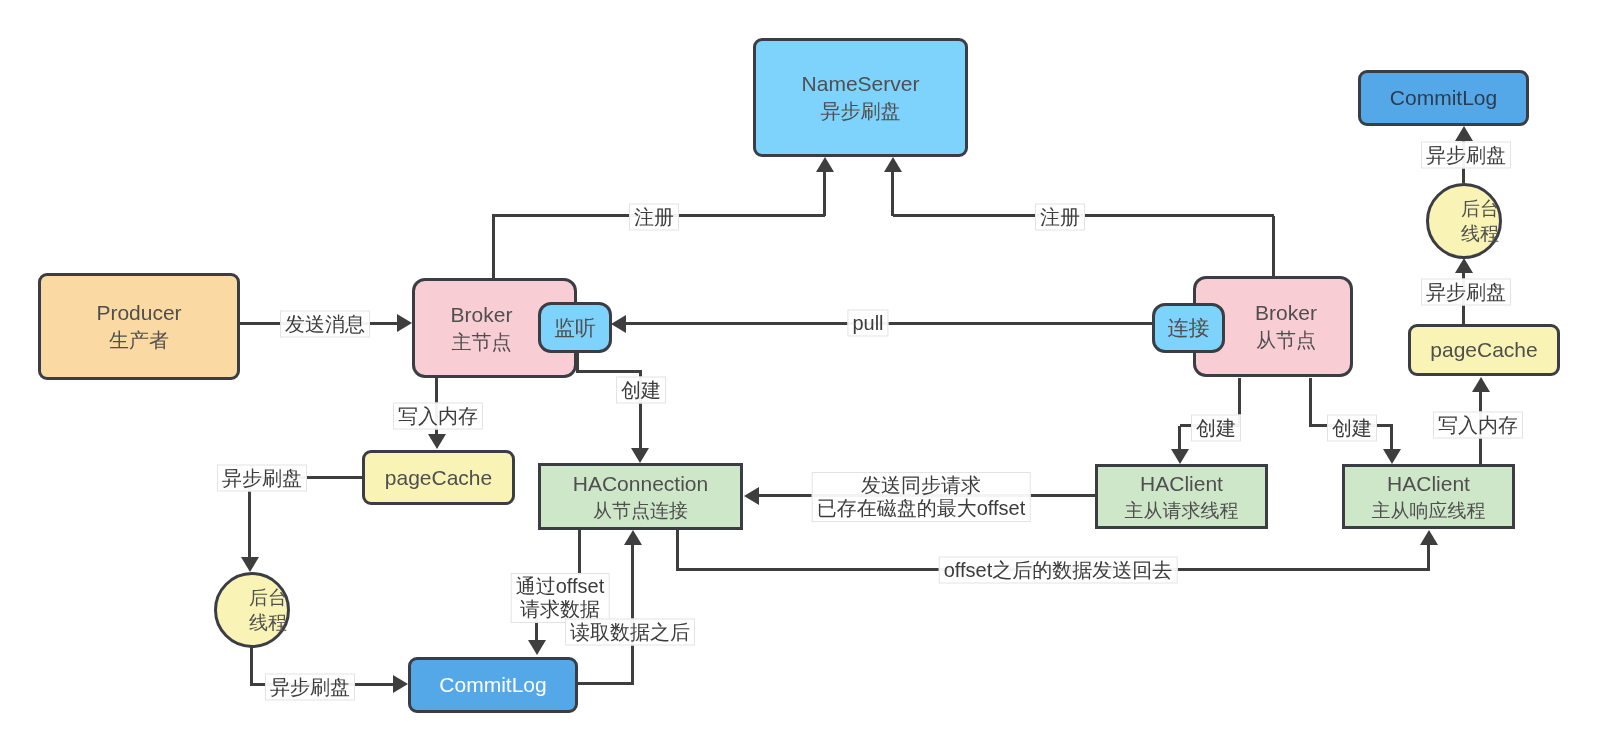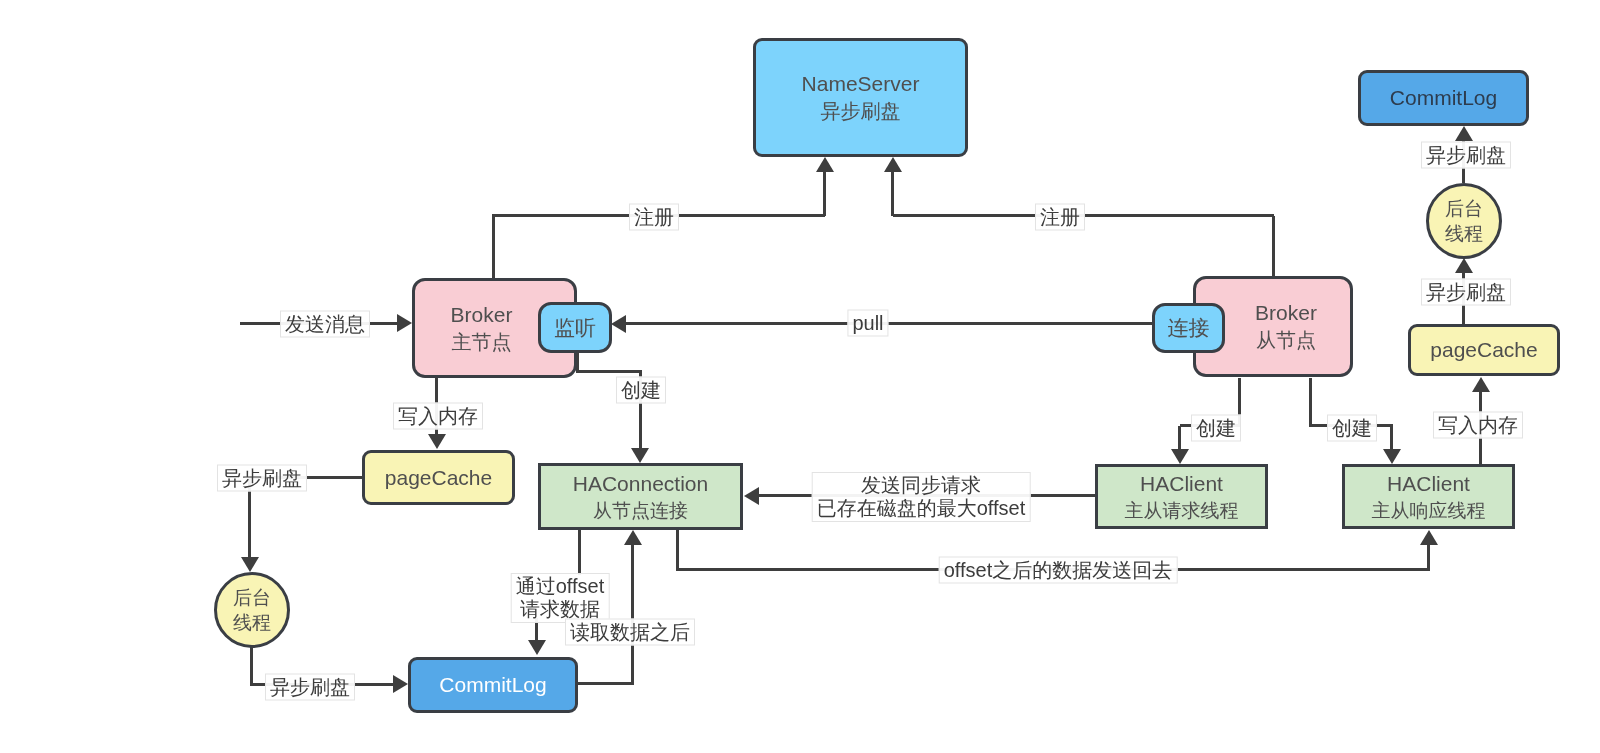--- a/index.html
+++ b/index.html
@@ -2,21 +2,21 @@
 <html><head>
 <meta charset="utf-8">
 <style>
   html,body{margin:0;padding:0;background:#ffffff;}
   #canvas{position:relative;width:1600px;height:753px;background:#ffffff;overflow:hidden;
           font-family:"Liberation Sans","DejaVu Sans",sans-serif;}
   .node{position:absolute;box-sizing:border-box;border:3px solid #3a3e44;display:flex;
         flex-direction:column;align-items:center;justify-content:center;text-align:center;
         color:#4f4f4f;line-height:1.32;z-index:2;}
   .r8{border-radius:9px}.r10{border-radius:13px}.r4{border-radius:0}
-  .circle{border-radius:50%;}
+  .circle{border-radius:50%;align-items:flex-end;}
   .l1{font-size:21px}.l2{font-size:20px}.s2{font-size:19px}
   .cyan{background:#7dd3fc}.pink{background:#f9cdd4}.orange{background:#fbd9a2}
   .yellow{background:#f9f4b5}.green{background:#cfe7c9}.blue{background:#55a8e8}
   .hl,.vl{position:absolute;background:#3e3e3e;z-index:1;}
   .hl{height:3px}.vl{width:3px}
   .arr{position:absolute;width:0;height:0;border-style:solid;z-index:1;}
   .au{border-width:0 9px 15px 9px;border-color:transparent transparent #3e3e3e transparent;}
   .ad{border-width:15px 9px 0 9px;border-color:#3e3e3e transparent transparent transparent;}
   .al{border-width:9px 15px 9px 0;border-color:transparent #3e3e3e transparent transparent;}
   .ar{border-width:9px 0 9px 15px;border-color:transparent transparent transparent #3e3e3e;}
@@ -44,20 +44,24 @@
 
   <div class="node yellow circle" style="left:1426px;top:183px;width:76px;height:76px;">
     <span class="s2">后台</span>
     <span class="s2">线程</span>
   </div>
 
   <div class="node yellow r8" style="left:1408px;top:324px;width:152px;height:52px;">
     <span class="l1">pageCache</span>
   </div>
 
+  <div class="node orange r8" style="left:38px;top:273px;width:202px;height:107px;">
+    <span class="l1">Producer</span>
+    <span class="l2">生产者</span>
+  </div>
 
   <div class="node pink r10" style="left:412px;top:278px;width:165px;height:100px;padding-right:26px;">
     <span class="l1">Broker</span>
     <span class="l2">主节点</span>
   </div>
 
   <div class="node cyan r10" style="left:538px;top:302px;width:74px;height:51px;z-index:3;">
     <span class="l1">监听</span>
   </div>
 

